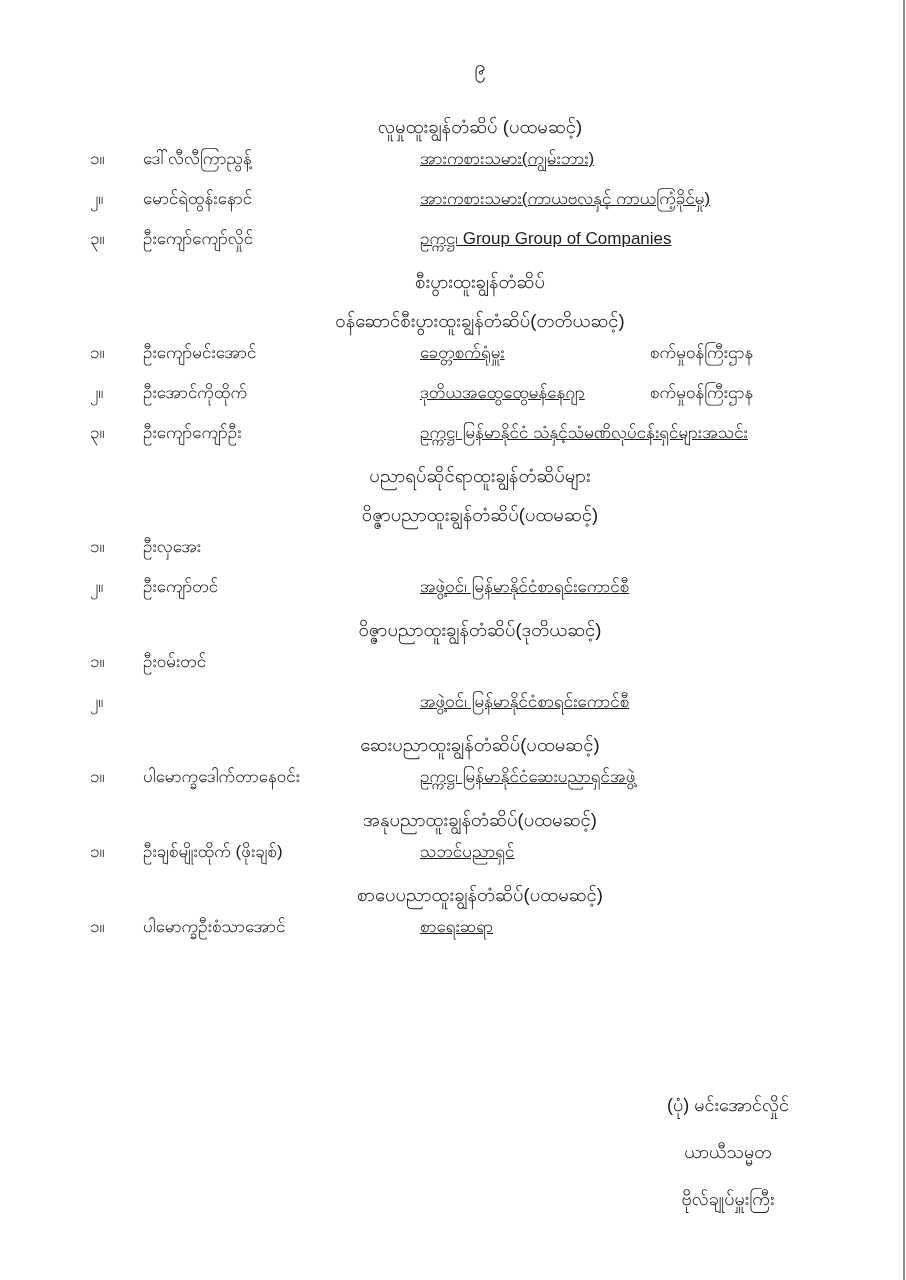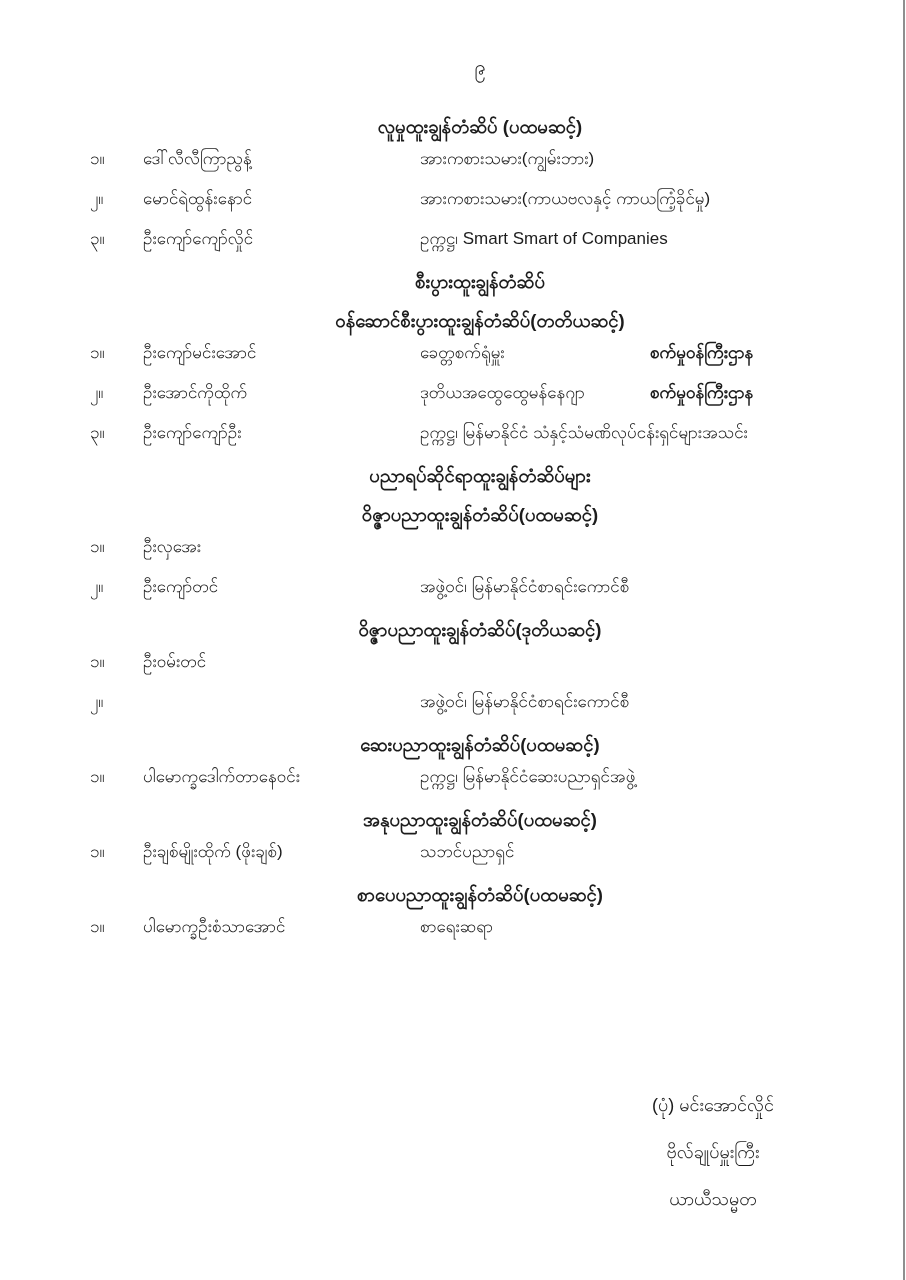--- a/index.html
+++ b/index.html
@@ -33,21 +33,21 @@
     box-sizing: border-box;
   }
   .page-number {
     text-align: center;
     font-size: 20px;
     line-height: 30px;
   }
   .heading {
     text-align: center;
     font-size: 18.5px;
-    font-weight: 700;
+    font-weight: 400;
     line-height: 33px;
     margin: 8px 0 2px 0;
   }
   .heading + .heading {
     margin-top: 6px;
   }
   .first-heading {
     margin-top: 28px;
   }
   .award-section { margin: 0; }
@@ -55,27 +55,27 @@
     display: grid;
     grid-template-columns: 53px 277px 230px auto;
     padding-left: 30px;
     font-size: 17px;
     line-height: 28px;
     margin-bottom: 12px;
     align-items: start;
   }
   .row .no   { grid-column: 1; }
   .row .name { grid-column: 2; }
-  .row .desc { grid-column: 3; }
+  .row .desc { grid-column: 3; text-decoration: underline; }
   .row .desc.span2 { grid-column: 3 / 5; }
-  .row .dept { grid-column: 4; font-weight: bold; }
+  .row .dept { grid-column: 4; }
   .signature {
     position: absolute;
     top: 1088px;
-    right: 53px;
+    right: 38px;
     width: 280px;
     text-align: center;
     font-size: 18px;
   }
   .signature .sig-line {
     line-height: 34px;
     margin-bottom: 13px;
   }
 </style>
 </head>
@@ -95,21 +95,21 @@
       <span class="desc span2">အားကစားသမား(ကျွမ်းဘား)</span>
     </div>
     <div class="row">
       <span class="no">၂။</span>
       <span class="name">မောင်ရဲထွန်းနောင်</span>
       <span class="desc span2">အားကစားသမား(ကာယဗလနှင့် ကာယကြံ့ခိုင်မှု)</span>
     </div>
     <div class="row">
       <span class="no">၃။</span>
       <span class="name">ဦးကျော်ကျော်လှိုင်</span>
-      <span class="desc span2">ဥက္ကဋ္ဌ၊ Smart Smart of Companies</span>
+      <span class="desc span2">ဥက္ကဋ္ဌ၊ Group Group of Companies</span>
     </div>
   </section>
 
   <section class="award-section">
     <h2 class="heading">စီးပွားထူးချွန်တံဆိပ်</h2>
     <h2 class="heading">ဝန်ဆောင်စီးပွားထူးချွန်တံဆိပ်(တတိယဆင့်)</h2>
     <div class="row">
       <span class="no">၁။</span>
       <span class="name">ဦးကျော်မင်းအောင်</span>
       <span class="desc">ခေတ္တစက်ရုံမှူး</span>
@@ -178,15 +178,15 @@
       <span class="no">၁။</span>
       <span class="name">ပါမောက္ခဦးစံသာအောင်</span>
       <span class="desc span2">စာရေးဆရာ</span>
     </div>
   </section>
 
 </main>
 
 <div class="signature">
   <div class="sig-line">(ပုံ) မင်းအောင်လှိုင်</div>
+  <div class="sig-line">ယာယီသမ္မတ</div>
   <div class="sig-line">ဗိုလ်ချုပ်မှူးကြီး</div>
-  <div class="sig-line">ယာယီသမ္မတ</div>
 </div>
 
 </body></html>

